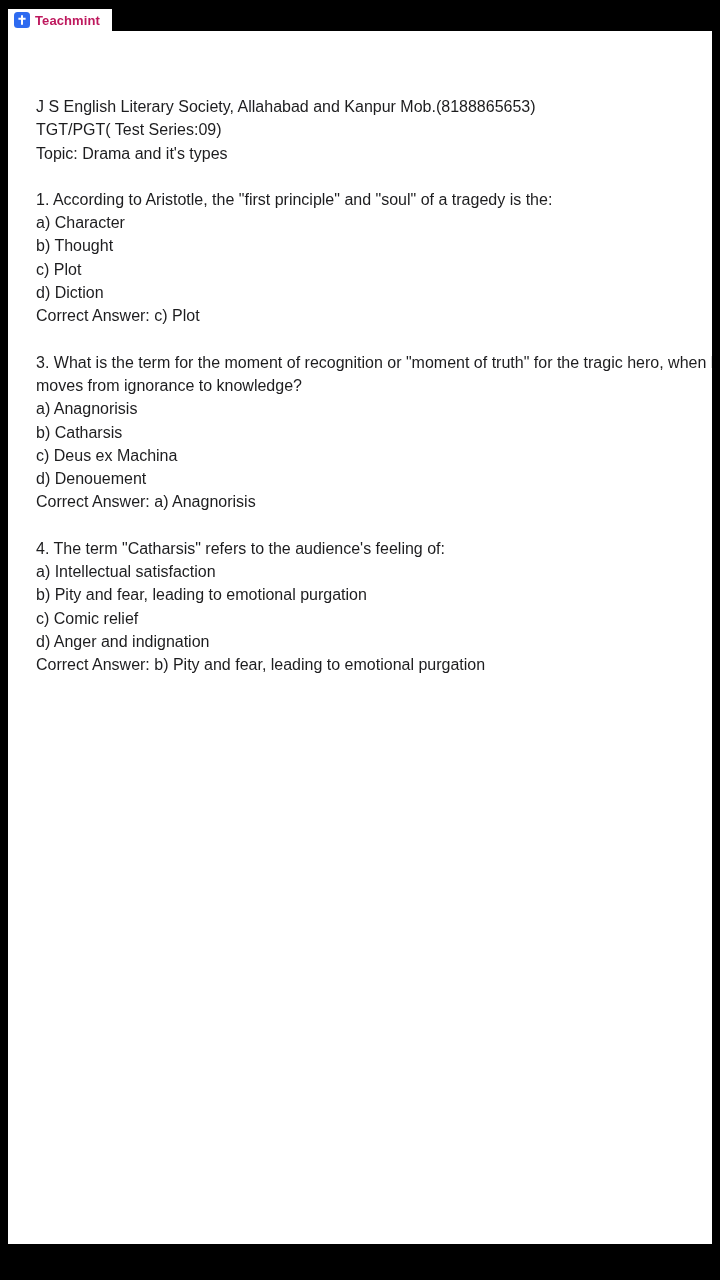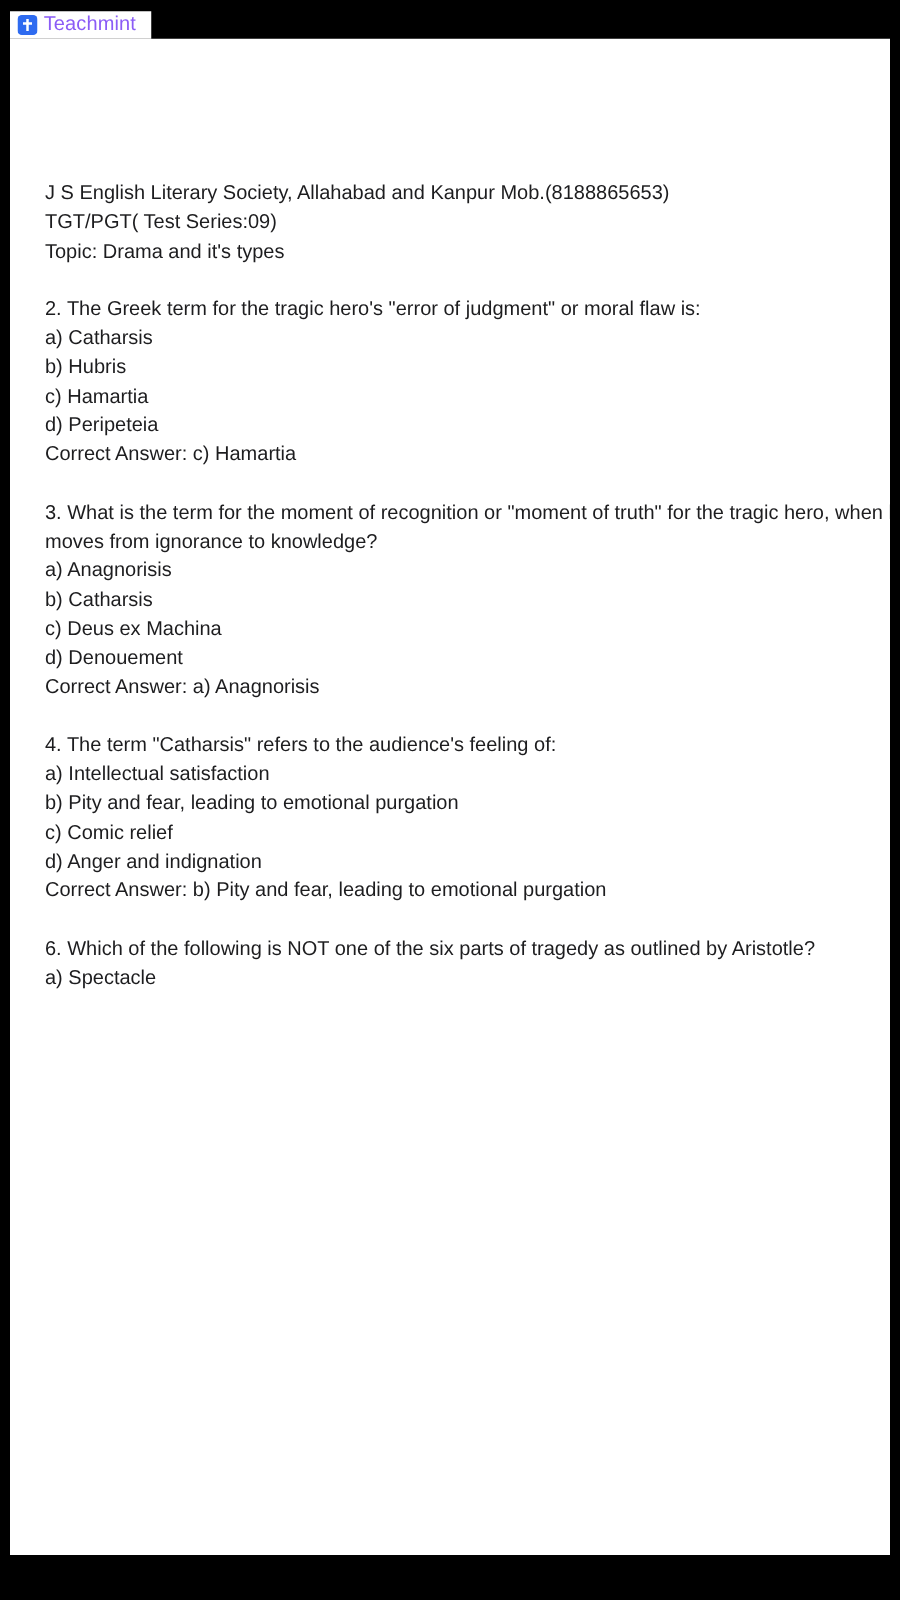--- a/index.html
+++ b/index.html
@@ -1,24 +1,24 @@
 <!DOCTYPE html>
 <html><head>
 <meta charset="utf-8">
 <style>
   html,body{margin:0;padding:0;background:#000;}
   .frame{position:relative;width:720px;height:1280px;background:#000;overflow:hidden;
          font-family:"Liberation Sans","DejaVu Sans",sans-serif;}
   .brand-badge{position:absolute;left:8px;top:9px;height:22px;background:#ffffff;
                display:flex;align-items:center;gap:5px;padding:0 12px 0 6px;z-index:3;}
   .brand-icon{display:flex;align-items:center;}
-  .brand-text{font-size:16px;font-weight:400;color:#8b5cf6;letter-spacing:.1px;}
+  .brand-text{font-size:13px;font-weight:700;color:#be185d;letter-spacing:.1px;}
   .page{position:absolute;left:8px;top:31px;width:704px;height:1213px;background:#ffffff;
         overflow:hidden;z-index:1;}
-  .doc{padding:112px 0 0 28px;color:#1d1d1f;font-size:16px;line-height:23.3px;}
+  .doc{padding:64px 0 0 28px;color:#1d1d1f;font-size:16px;line-height:23.3px;}
   .block{margin-bottom:23px;}
   .line{width:740px;}
 </style>
 </head>
 <body>
 
 <div class="frame">
 
   <div class="brand-badge">
     <span class="brand-icon">
@@ -35,45 +35,41 @@
 
       <div class="block">
         <div class="line">J S English Literary Society, Allahabad and Kanpur Mob.(8188865653)</div>
         <div class="line">TGT/PGT( Test Series:09)</div>
         <div class="line">Topic: Drama and it's types</div>
       </div>
 
 
       <div id="questions-list">
           <div class="block">
-            <div class="line">2. The Greek term for the tragic hero's "error of judgment" or moral flaw is:</div>
-            <div class="line">a) Catharsis</div>
-            <div class="line">b) Hubris</div>
-            <div class="line">c) Hamartia</div>
-            <div class="line">d) Peripeteia</div>
-            <div class="line">Correct Answer: c) Hamartia</div>
+            <div class="line">1. According to Aristotle, the "first principle" and "soul" of a tragedy is the:</div>
+            <div class="line">a) Character</div>
+            <div class="line">b) Thought</div>
+            <div class="line">c) Plot</div>
+            <div class="line">d) Diction</div>
+            <div class="line">Correct Answer: c) Plot</div>
           </div>
           <div class="block">
             <div class="line">3. What is the term for the moment of recognition or "moment of truth" for the tragic hero, when he moves from ignorance to knowledge?</div>
             <div class="line">a) Anagnorisis</div>
             <div class="line">b) Catharsis</div>
             <div class="line">c) Deus ex Machina</div>
             <div class="line">d) Denouement</div>
             <div class="line">Correct Answer: a) Anagnorisis</div>
           </div>
           <div class="block">
             <div class="line">4. The term "Catharsis" refers to the audience's feeling of:</div>
             <div class="line">a) Intellectual satisfaction</div>
             <div class="line">b) Pity and fear, leading to emotional purgation</div>
             <div class="line">c) Comic relief</div>
             <div class="line">d) Anger and indignation</div>
             <div class="line">Correct Answer: b) Pity and fear, leading to emotional purgation</div>
           </div>
-          <div class="block">
-            <div class="line">6. Which of the following is NOT one of the six parts of tragedy as outlined by Aristotle?</div>
-            <div class="line">a) Spectacle</div>
-          </div>
         </div>
 
     </div>
   </div>
 
 </div>
 
 </body></html>

